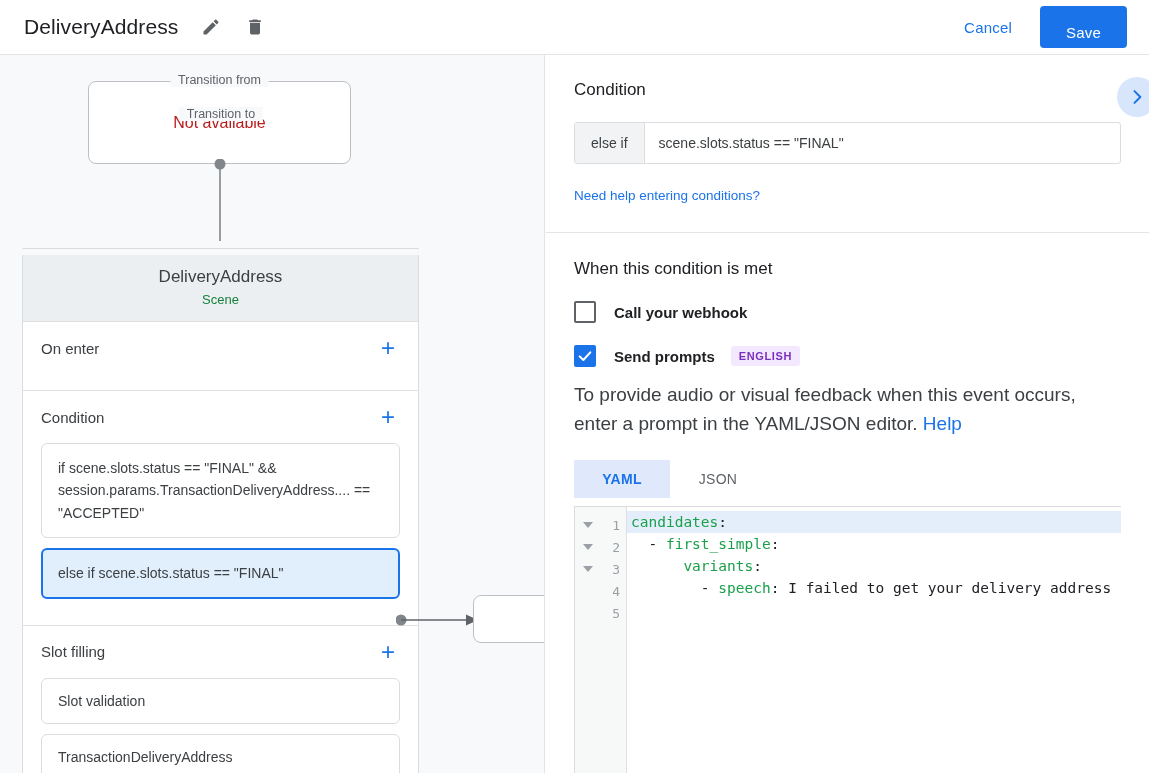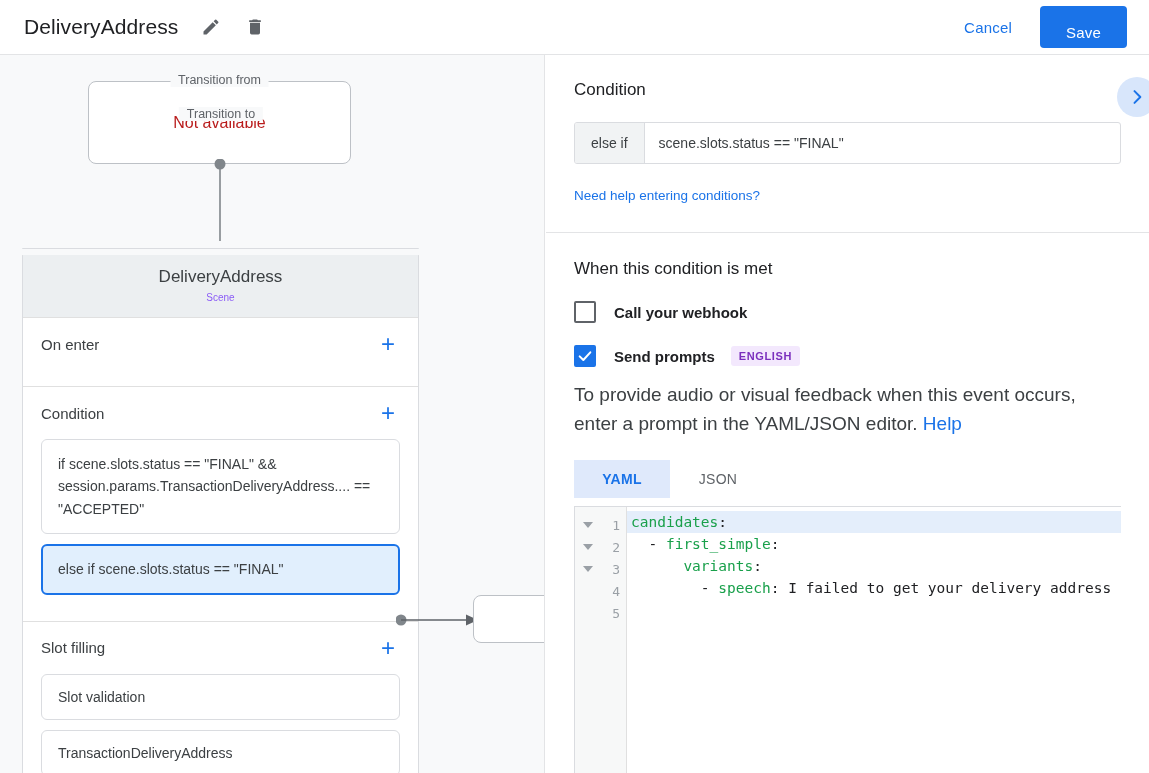--- a/index.html
+++ b/index.html
@@ -72,21 +72,21 @@
   
   #node-card{
     position:absolute; left:22px; top:193px; width:397px;
     background:#fff; border:1px solid #dadce0; border-radius:8px;
     overflow:hidden;
   }
   #node-header{
     background:#eceff1; padding:18px 0 14px; text-align:center;
   }
   #node-header .title{ font-size:17px; color:#3c4043; }
-  #node-header .subtitle{ font-size:10px; color:#8b5cf6; margin-top:5px; }
+  #node-header .subtitle{ font-size:13px; color:#15803d; margin-top:5px; }
   #node-legend-to{
     position:absolute; top:52px; left:221px; transform:translateX(-50%);
     background:#f8f9fa; padding:0 8px;
     font-size:12.5px; color:#5f6368; z-index:4;
   }
   #node-card-legendmask{
     position:absolute; left:22px; top:186px; width:397px; height:14px;
     background:#f8f9fa; z-index:3;
   }
   #node-top-border{

